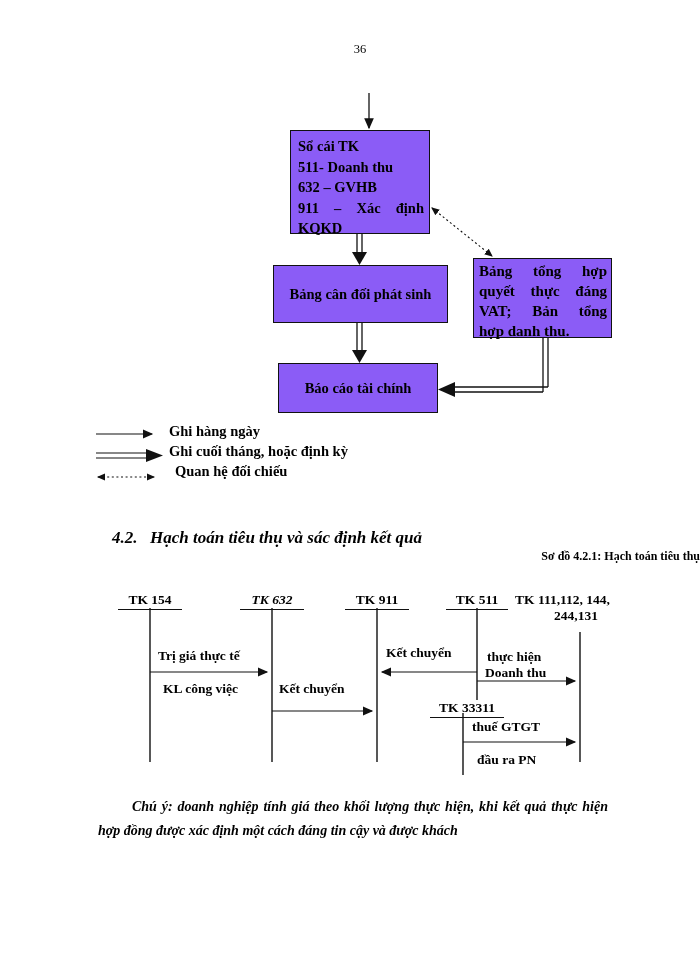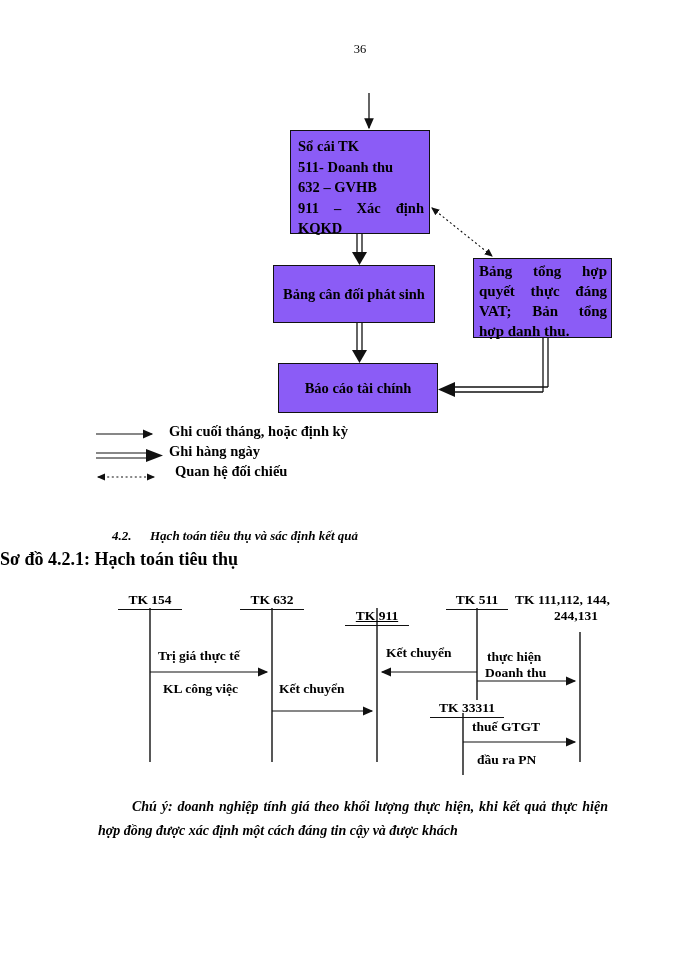--- a/index.html
+++ b/index.html
@@ -34,21 +34,21 @@
   }
   .fc-box .inner{padding:4px 8px;}
 
   #box-socai{left:290px;top:130px;width:140px;height:104px;font-weight:bold;}
   #box-socai .inner{padding:5px 7px;}
   #box-socai .ln{white-space:nowrap;}
   #box-socai .ln.just{
     display:flex;justify-content:space-between;width:126px;
   }
 
-  #box-bangcandoi{left:273px;top:265px;width:162px;height:58px;}
+  #box-bangcandoi{left:273px;top:265px;width:175px;height:58px;}
   #box-bangcandoi .inner{
     height:100%;display:flex;align-items:center;justify-content:center;
     text-align:center;padding:0 6px;
   }
 
   #box-baocao{left:278px;top:363px;width:160px;height:50px;}
   #box-baocao .inner{
     height:100%;display:flex;align-items:center;justify-content:center;
     text-align:center;padding:0 6px;
   }
@@ -66,28 +66,28 @@
   .legend-row{position:relative;height:20px;}
   .legend-label{
     position:absolute;left:74px;top:-2px;
     font-size:14.5px;font-weight:bold;white-space:nowrap;
   }
   .legend-label.indent{left:80px;}
 
   
   .sec-head{
     position:absolute;left:112px;top:528px;
-    font-size:13px;font-style:italic;font-weight:bold;
+    font-size:17px;font-style:italic;font-weight:bold;
     white-space:nowrap;
     font-family:Liberation Serif, serif;
   }
   .sec-head .num{display:inline-block;width:38px;}
   .sub-head{
     position:absolute;left:0;top:549px;width:700px;
-    text-align:left;font-size:18px;font-weight:bold;
+    text-align:right;font-size:12px;font-weight:bold;
     white-space:nowrap;
   }
 
   
   .tk-head{
     position:absolute;font-size:13.5px;font-weight:bold;
     white-space:nowrap;text-align:center;
   }
   .tk-head.ul{border-bottom:1.4px solid #111;padding-bottom:1px;}
   .tk-head.nul{line-height:1.2;}
@@ -241,40 +241,40 @@
         <span>VAT;</span>
         <span>Bản</span>
         <span>tổng</span>
       </div>
       <div class="ln">hợp danh thu.</div>
     </div>
   </div>
 
   <div class="legend">
     <div class="legend-row">
+      <span class="legend-label">Ghi hàng ngày</span>
+    </div>
+    <div class="legend-row">
       <span class="legend-label">Ghi cuối tháng, hoặc định kỳ</span>
-    </div>
-    <div class="legend-row">
-      <span class="legend-label">Ghi hàng ngày</span>
     </div>
     <div class="legend-row">
       <span class="legend-label indent">Quan hệ đối chiếu</span>
     </div>
   </div>
 
   <div class="sec-head">
     <span class="num">4.2.</span><span>Hạch toán tiêu thụ và sác định kết quả</span>
   </div>
   <div class="sub-head">Sơ đồ 4.2.1: Hạch toán tiêu thụ</div>
 
   <div class="tk-head ul abs" style="left:118px;top:592px;width:64px;">TK 154</div>
 
-  <div class="tk-head ul abs" style="left:240px;top:592px;width:64px;">TK 632</div>
-
-  <div class="tk-head ul abs" style="left:345px;top:608px;width:64px;text-decoration:underline;">TK 911</div>
+  <div class="tk-head ul abs" style="left:240px;top:592px;width:64px;font-style:italic;">TK 632</div>
+
+  <div class="tk-head ul abs" style="left:345px;top:592px;width:64px;">TK 911</div>
 
   <div class="tk-head ul abs" style="left:446px;top:592px;width:62px;">TK 511</div>
 
   <div class="tk-head nul abs" style="left:515px;top:592px;width:130px;text-align:left;">
     <div>TK 111,112, 144,</div>
     <div style="text-align:center;padding-right:8px;">244,131</div>
   </div>
 
   <div class="tk-head ul abs" style="left:430px;top:700px;width:74px;">TK 33311</div>
 

